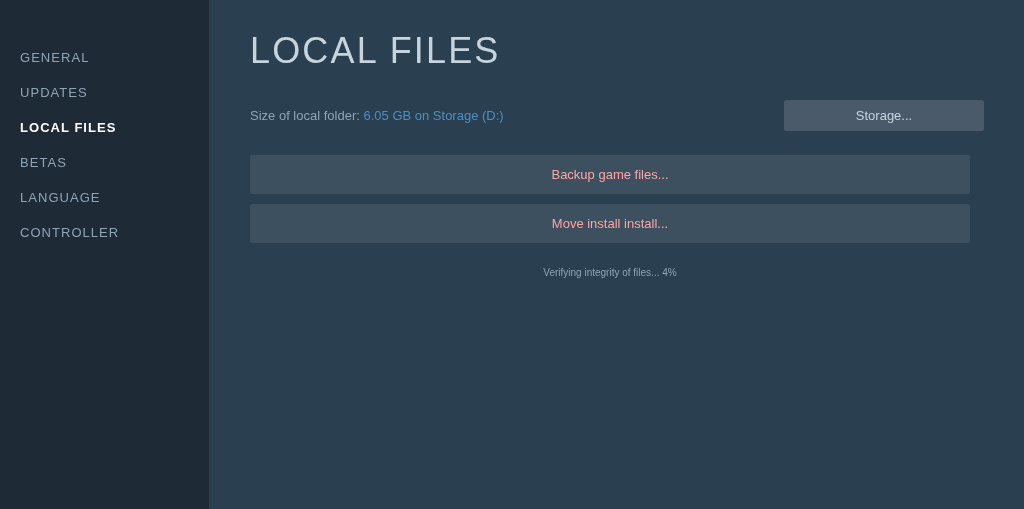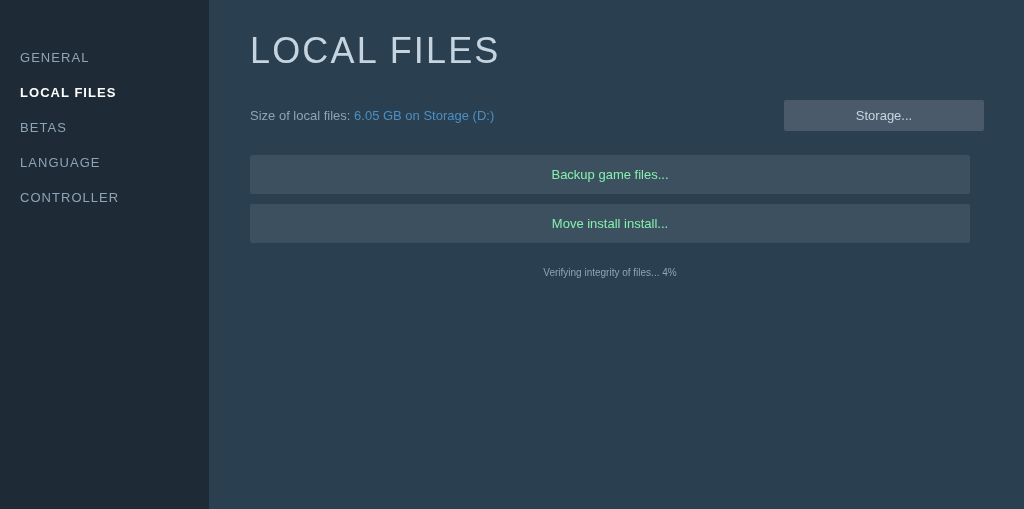--- a/index.html
+++ b/index.html
@@ -83,21 +83,21 @@
       font-size: 13px;
       cursor: pointer;
       min-width: 200px;
       text-align: center;
       border-radius: 2px;
     }
 
     .action-button {
       background-color: #3d5060;
       border: none;
-      color: #86efac;
+      color: #fca5a5;
       padding: 12px 20px;
       font-size: 13px;
       cursor: pointer;
       width: 720px;
       text-align: center;
       border-radius: 2px;
       margin-bottom: 10px;
       display: block;
     }
 
@@ -108,32 +108,33 @@
       text-align: center;
       width: 720px;
     }
   </style>
 </head>
 <body>
 
 <div class="sidebar">
 
 <div class="sidebar-item">GENERAL</div>
+    <div class="sidebar-item">UPDATES</div>
     <div class="sidebar-item active">LOCAL FILES</div>
     <div class="sidebar-item">BETAS</div>
     <div class="sidebar-item">LANGUAGE</div>
     <div class="sidebar-item">CONTROLLER</div>
   </div>
 
 <div class="main">
   <div class="page-title">LOCAL FILES</div>
 
   <div class="file-size-row">
     <span class="file-size-text">
-      <span>Size of local files:</span>
+      <span>Size of local folder:</span>
       <span class="file-size-link">6.05 GB on Storage (D:)</span>
     </span>
     <button class="browse-button">Storage...</button>
   </div>
 
   <button class="action-button">Backup game files...</button>
   <button class="action-button">Move install install...</button>
 
   <div class="verify-status">Verifying integrity of files... 4%</div>
 </div>

